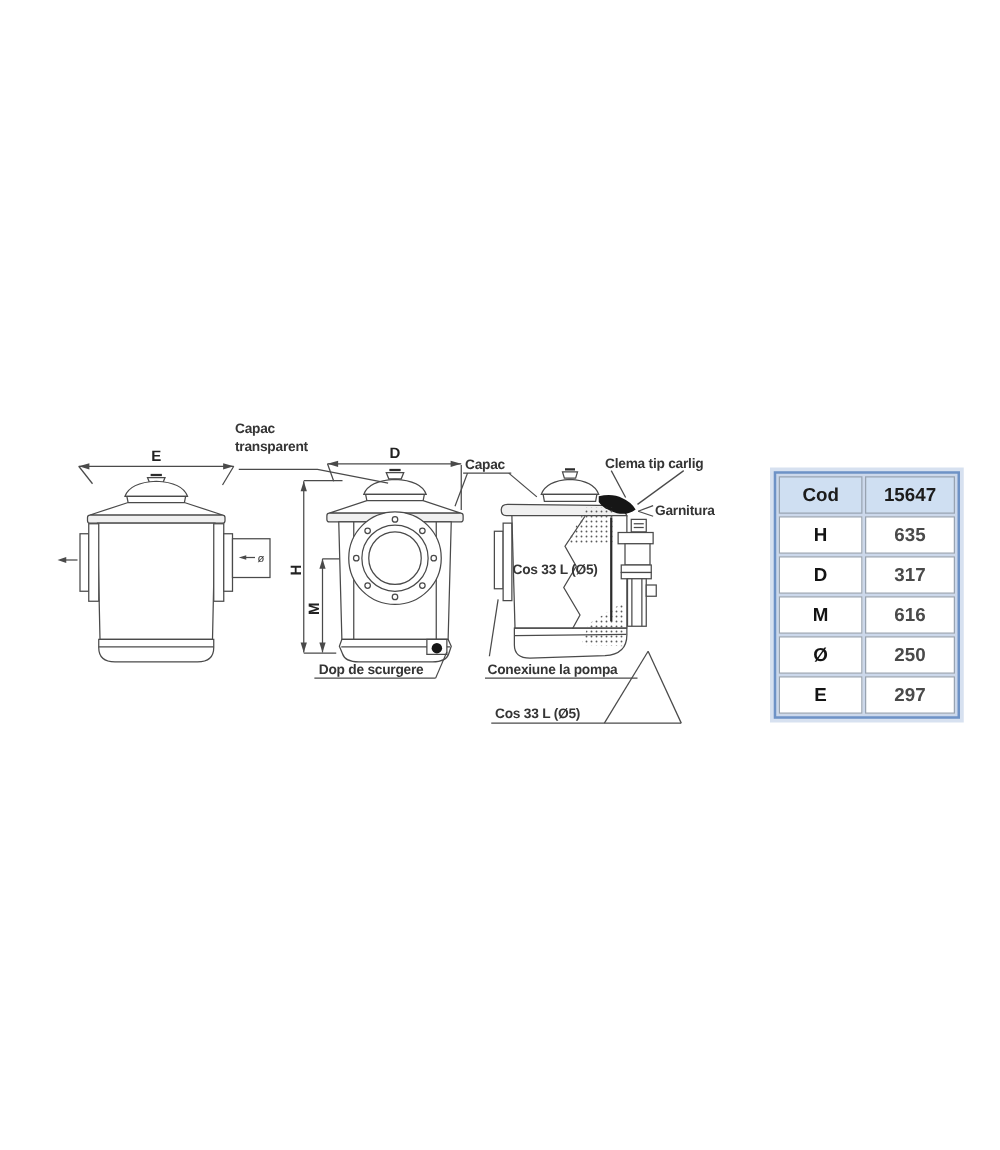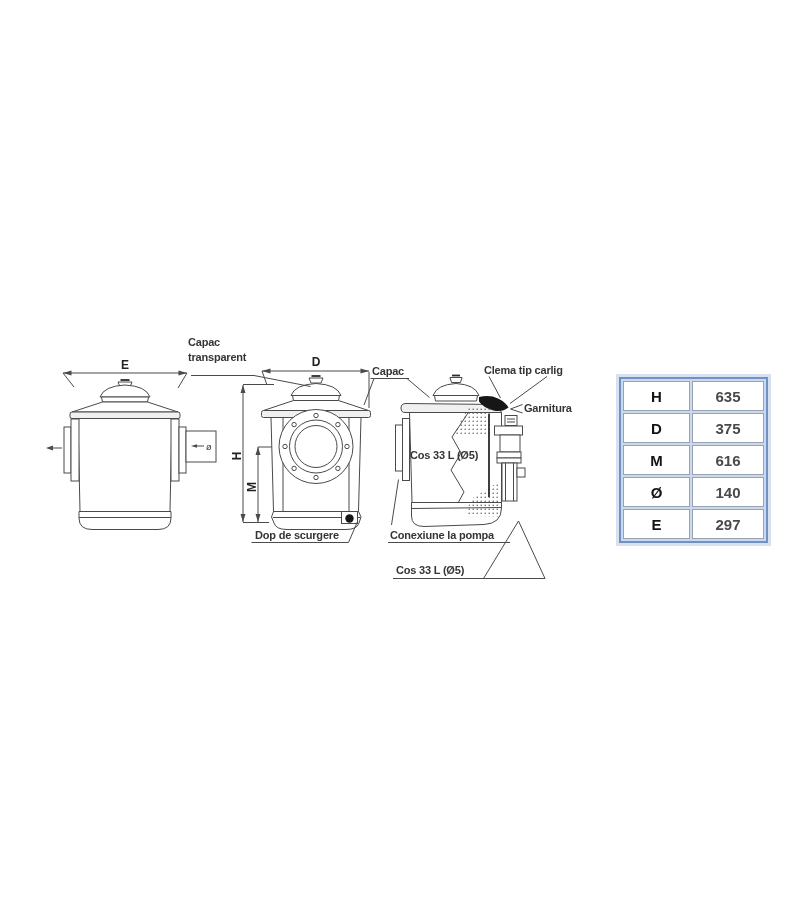--- a/index.html
+++ b/index.html
@@ -231,35 +231,39 @@
       <text class="lbl" x="396" y="574">Cos 33 L (Ø5)</text>
       <line class="ln" x1="393" y1="578.5" x2="545" y2="578.5"></line>
       <line class="ln" x1="545" y1="578.5" x2="518.5" y2="521"></line>
       <line class="ln" x1="483.5" y1="578.5" x2="518.5" y2="521"></line>
     </g>
   </svg>
 
   <div class="dim-table-wrap">
     <table class="dim-table">
       <tbody>
+        <tr class="head">
+          <th>Cod</th>
+          <th class="val-col">15647</th>
+        </tr>
         <tr>
           <td class="letter">H</td>
           <td class="value val-col">635</td>
         </tr>
         <tr>
           <td class="letter">D</td>
-          <td class="value val-col">375</td>
+          <td class="value val-col">317</td>
         </tr>
         <tr>
           <td class="letter">M</td>
           <td class="value val-col">616</td>
         </tr>
         <tr>
           <td class="letter">Ø</td>
-          <td class="value val-col">140</td>
+          <td class="value val-col">250</td>
         </tr>
         <tr>
           <td class="letter">E</td>
           <td class="value val-col">297</td>
         </tr>
       </tbody>
     </table>
   </div>
 
 </div>

